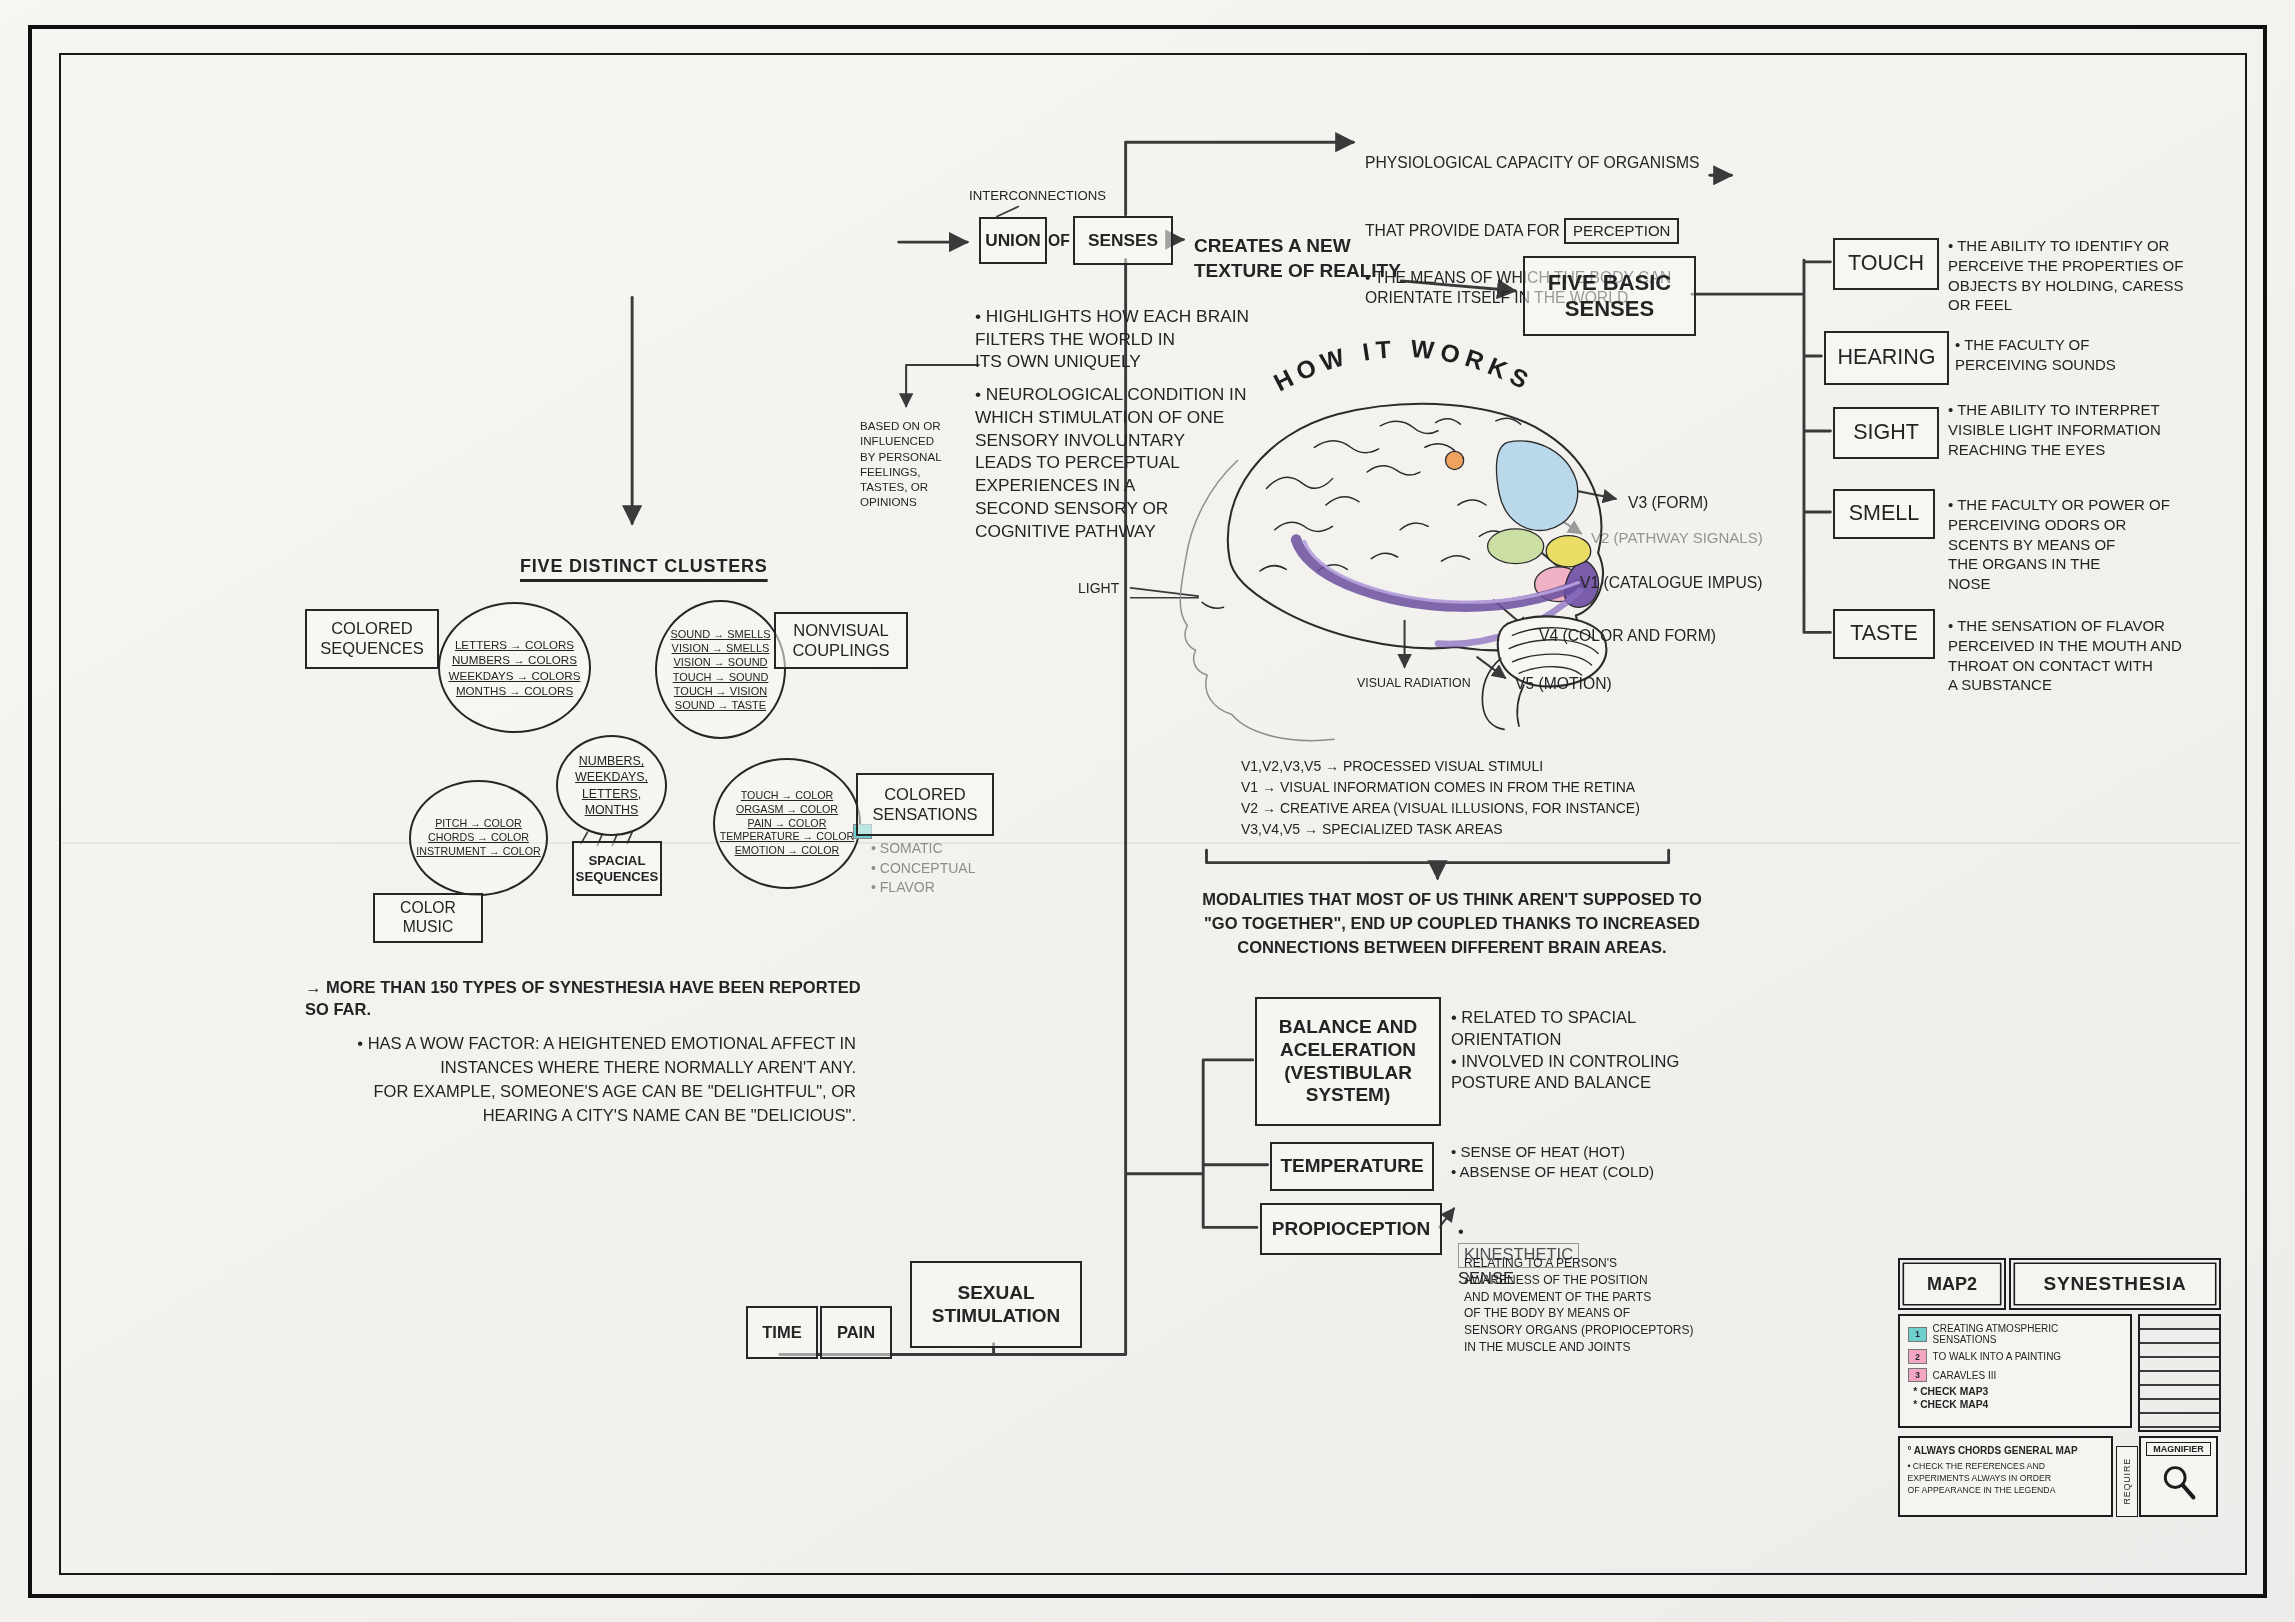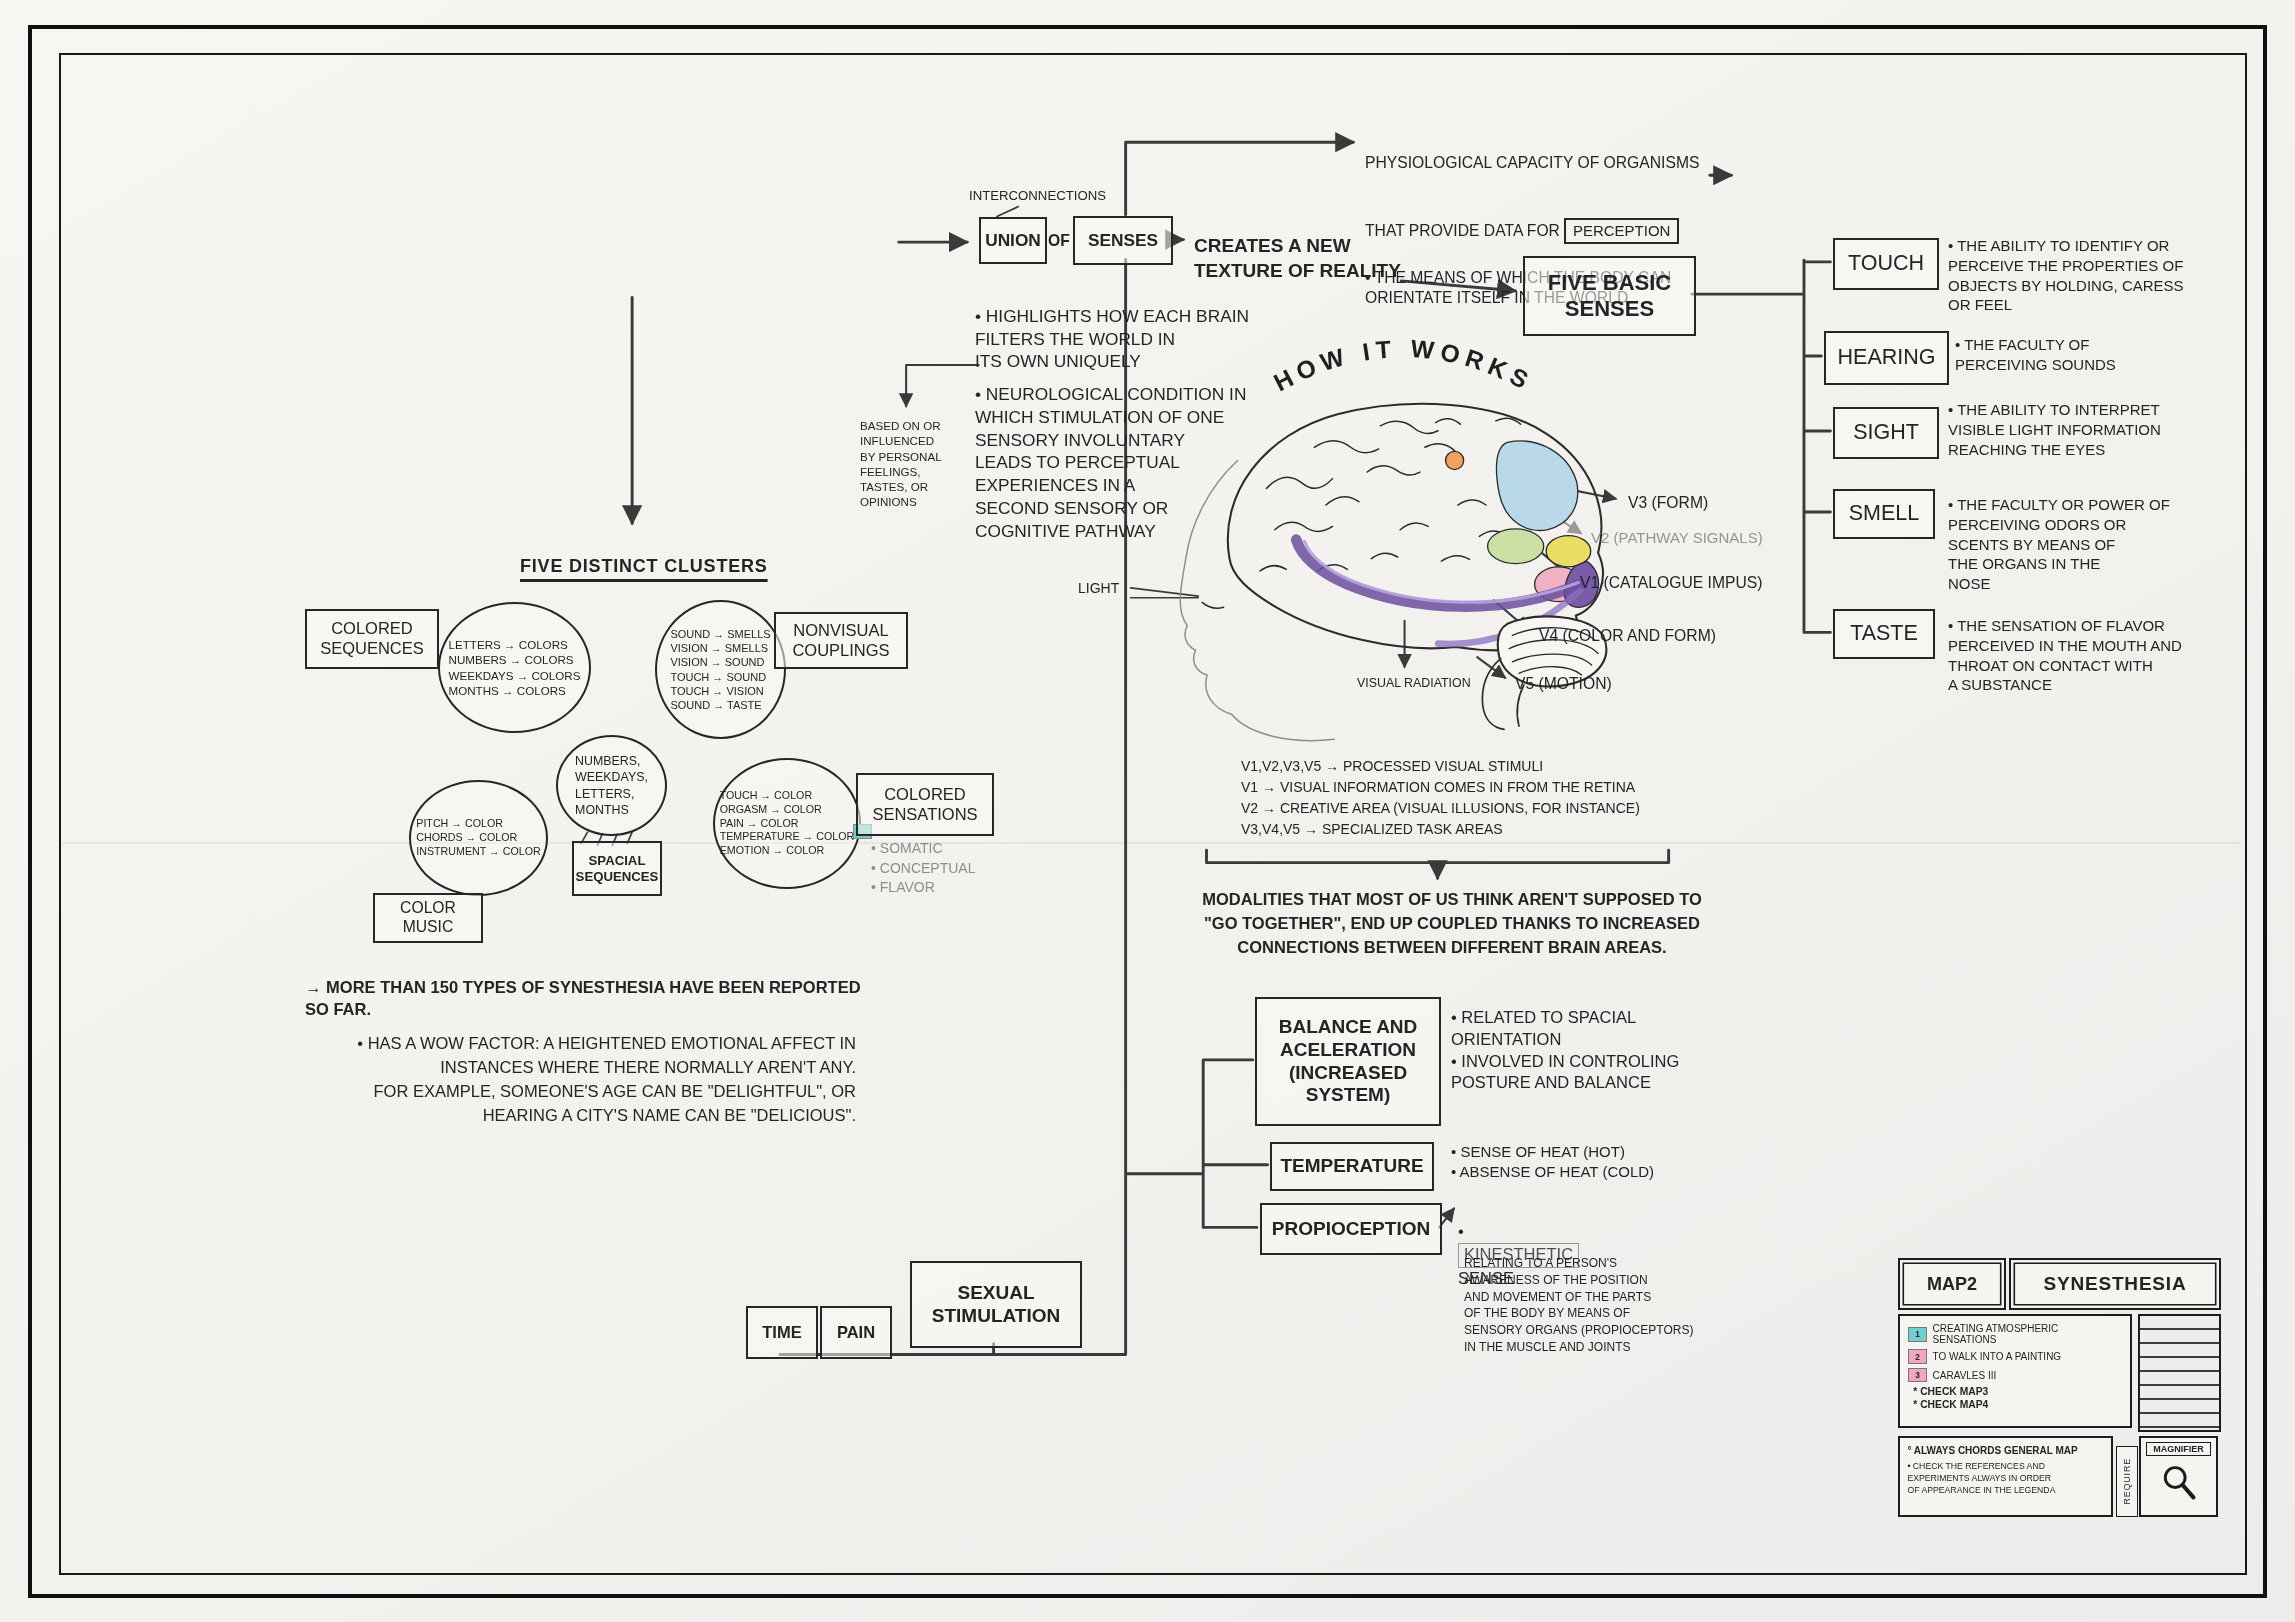--- a/index.html
+++ b/index.html
@@ -6,21 +6,21 @@
   .page{position:relative;width:2295px;height:1623px;overflow:hidden;
         background:linear-gradient(150deg,#f7f6f3 0%,#f2f1ee 55%,#edecea 100%);
         font-family:"Liberation Sans","DejaVu Sans",sans-serif;color:#242424;}
   .frame-outer{position:absolute;left:28px;top:25px;right:28px;bottom:25px;border:4.1px solid #101010;}
   .frame-inner{position:absolute;left:59px;top:53px;right:48px;bottom:48px;border:2.5px solid #181818;}
   svg.layer{position:absolute;left:0;top:0;pointer-events:none;}
   .txt{position:absolute;white-space:pre-line;line-height:1.32;}
   .box{position:absolute;border:2.5px solid #262626;display:flex;align-items:center;justify-content:center;
        text-align:center;white-space:pre-line;background:rgba(250,249,246,.55);line-height:1.2;}
   .circle{position:absolute;border:2.5px solid #262626;border-radius:50%;display:flex;align-items:center;
-          justify-content:center;text-align:left;white-space:pre-line;background:rgba(250,249,246,.4);line-height:1.3;}
+          justify-content:center;text-align:center;white-space:pre-line;background:rgba(250,249,246,.4);line-height:1.3;text-decoration:underline;}
   .boxed{border:2.5px solid #262626;padding:0.8px 6.6px;display:inline-block;}
   .boxed-gray{border:1.7px solid #979797;padding:0.8px 5px;display:inline-block;color:#4f4f4f;}
   .gray{color:#8d8d8d;}
   .bold{font-weight:700;}
   .ul{text-decoration:underline;text-underline-offset:7.4px;text-decoration-thickness:2.5px;}
   .dbox{position:absolute;border:2.5px solid #1c1c1c;box-shadow:inset 0 0 0 2.5px #f2f1ee,inset 0 0 0 4.1px #1c1c1c;
         display:flex;align-items:center;justify-content:center;background:#f5f4f1;}
   .lbox{position:absolute;border:2.5px solid #1c1c1c;background:#f5f4f1;}
   .lrow{display:flex;align-items:center;gap:5.8px;margin-bottom:4.1px;}
   .sw{width:16.5px;height:12.4px;display:inline-flex;align-items:center;justify-content:center;
@@ -255,21 +255,21 @@
   <div class="txt bold" style="left:305px;top:977px;width:578px;font-size:16.5px;">→ MORE THAN 150 TYPES OF SYNESTHESIA HAVE BEEN REPORTED
 SO FAR.</div>
   <div class="txt" style="left:319px;top:1032px;width:537px;font-size:16.5px;line-height:1.45;text-align:right;">• HAS A WOW FACTOR: A HEIGHTENED EMOTIONAL AFFECT IN
 INSTANCES WHERE THERE NORMALLY AREN'T ANY.
 FOR EXAMPLE, SOMEONE'S AGE CAN BE "DELIGHTFUL", OR
 HEARING A CITY'S NAME CAN BE "DELICIOUS".</div>
 
   <div class="box" style="left:1255px;top:997px;width:182px;height:125px;">
     <span style="font-size:19px;font-weight:700;">BALANCE AND
 ACELERATION
-(INCREASED
+(VESTIBULAR
 SYSTEM)</span>
   </div>
   <div class="txt" style="left:1451px;top:1007px;width:248px;font-size:16.5px;">• RELATED TO SPACIAL
 ORIENTATION
 • INVOLVED IN CONTROLING
 POSTURE AND BALANCE</div>
 
   <div class="box" style="left:1270px;top:1142px;width:160px;height:45px;">
     <span style="font-size:19px;font-weight:700;">TEMPERATURE</span>
   </div>

